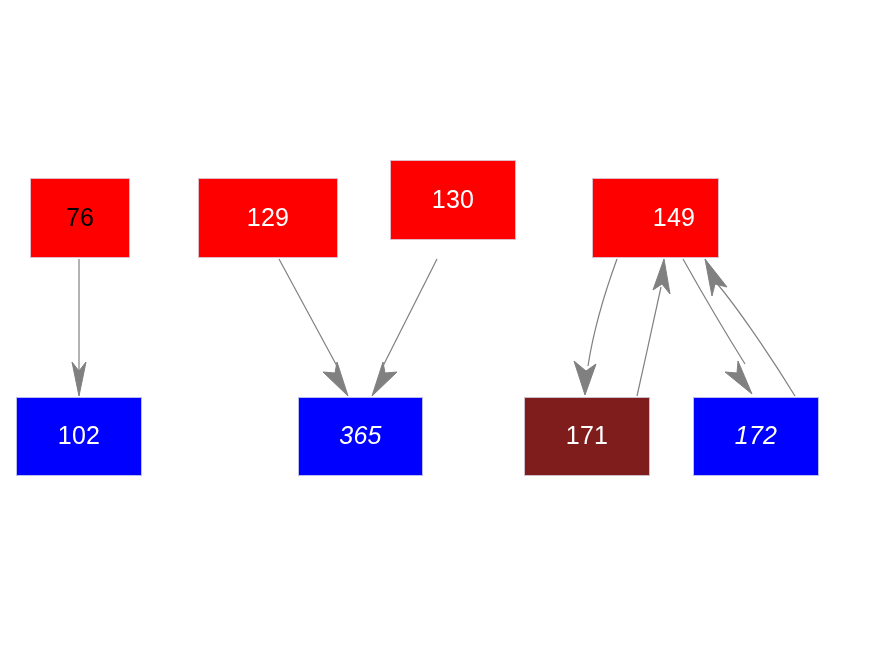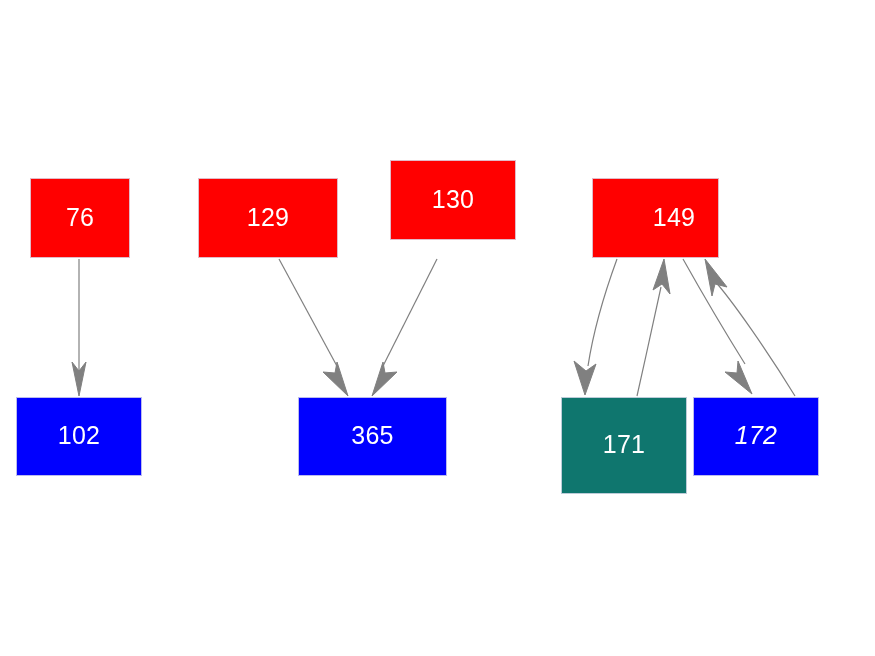--- a/index.html
+++ b/index.html
@@ -76,37 +76,37 @@
       </g>
       <g>
         <path d="M 683,259 C 706,300 730,340 745,364" fill="none" stroke="#808080" stroke-width="1.2"></path>
         <polygon points="752,394 725,372 737,373 738,361" fill="#808080" stroke="#808080" stroke-width="1" stroke-linejoin="miter"></polygon>
       </g>
       <g>
         <path d="M 795,396 C 768,352 732,300 713,279" fill="none" stroke="#808080" stroke-width="1.2"></path>
         <polygon points="705,259 727,287 715,284 712,296" fill="#808080" stroke="#808080" stroke-width="1" stroke-linejoin="miter"></polygon>
       </g>
     </svg>
-<div class="node red" style="left: 30px; top: 178px; width: 100px; height: 80px; background: rgb(255, 0, 0); color: #ffffff;">
+<div class="node red" style="left: 30px; top: 178px; width: 100px; height: 80px; background: rgb(255, 0, 0); color: #000000;">
       <span class="node-label">76</span>
     </div>
     <div class="node blue" style="left: 16px; top: 397px; width: 126px; height: 79px; background: rgb(0, 0, 255); color: rgb(255, 255, 255);">
       <span class="node-label">102</span>
     </div>
     <div class="node red" style="left: 198px; top: 178px; width: 140px; height: 80px; background: rgb(255, 0, 0); color: rgb(255, 255, 255);">
       <span class="node-label">129</span>
     </div>
     <div class="node red" style="left: 390px; top: 160px; width: 126px; height: 80px; background: rgb(255, 0, 0); color: rgb(255, 255, 255);">
       <span class="node-label">130</span>
     </div>
-    <div class="node blue" style="left: 298px; top: 397px; width: 149px; height: 79px; background: rgb(0, 0, 255); color: rgb(255, 255, 255);">
+    <div class="node blue" style="left: 298px; top: 397px; width: 125px; height: 79px; background: rgb(0, 0, 255); color: rgb(255, 255, 255); font-style: italic;">
       <span class="node-label">365</span>
     </div>
     <div class="node red" style="left: 592px; top: 178px; width: 127px; height: 80px; background: rgb(255, 0, 0); color: rgb(255, 255, 255); padding-left: 37px;">
       <span class="node-label">149</span>
     </div>
-    <div class="node blue" style="left: 561px; top: 397px; width: 126px; height: 97px; background: #0f766e; color: rgb(255, 255, 255);">
+    <div class="node blue" style="left: 524px; top: 397px; width: 126px; height: 79px; background: #7f1d1d; color: rgb(255, 255, 255);">
       <span class="node-label">171</span>
     </div>
     <div class="node blue" style="left: 693px; top: 397px; width: 126px; height: 79px; background: rgb(0, 0, 255); color: rgb(255, 255, 255); font-style: italic;">
       <span class="node-label">172</span>
     </div>
   </div>
 
 </body></html>

